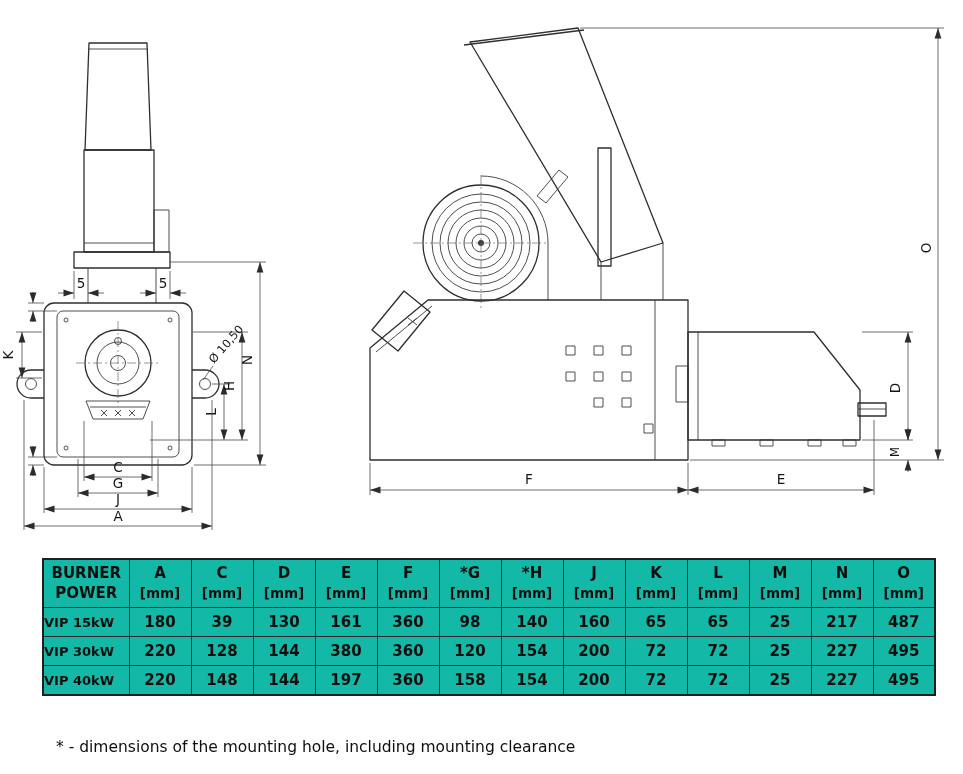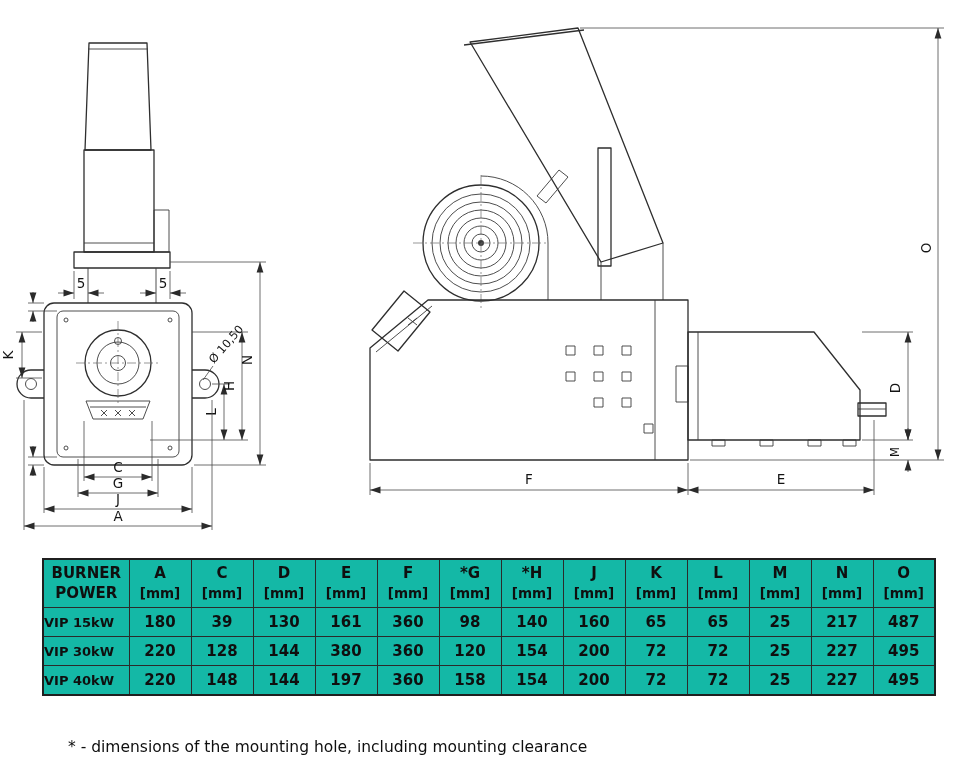--- a/index.html
+++ b/index.html
@@ -15,21 +15,21 @@
   .dimtext-sm{font-family:"DejaVu Sans",sans-serif;font-size:11.5px;fill:#141414;}
 
   
   .dim-table{position:absolute;left:42px;top:558px;border-collapse:collapse;table-layout:fixed;border:2px solid #1f1f1f;background:#14b8a6;}
   .dim-table th,.dim-table td{border:1px solid #2b2b2b;text-align:center;padding:0;color:#0f0f0f;}
   .dim-table thead th{height:47px;font-size:15px;font-weight:bold;line-height:1.3;}
   .dim-table thead th .cl-unit{font-size:13.5px;margin-top:9px;}
   .dim-table tbody td{height:28px;font-size:15px;font-weight:bold;text-align:center;}
   .dim-table tbody td.model{font-weight:bold;font-size:13px;text-align:left;}
 
-  .footnote{position:absolute;left:68px;top:738px;font-size:15.5px;color:#0f0f0f;}
+  .footnote{position:absolute;left:56px;top:738px;font-size:15.5px;color:#0f0f0f;}
 </style>
 </head>
 <body>
 
 <div class="page">
 
   <svg class="drawing" width="963" height="548" viewBox="0 0 963 548" xmlns="http://www.w3.org/2000/svg">
     <defs>
       <marker id="ae" markerUnits="userSpaceOnUse" markerWidth="12" markerHeight="8" viewBox="0 0 12 8" refX="11" refY="4" orient="auto">
         <path d="M0.5,0.6 L11,4 L0.5,7.4 Z" fill="#2b2b2b"></path>

